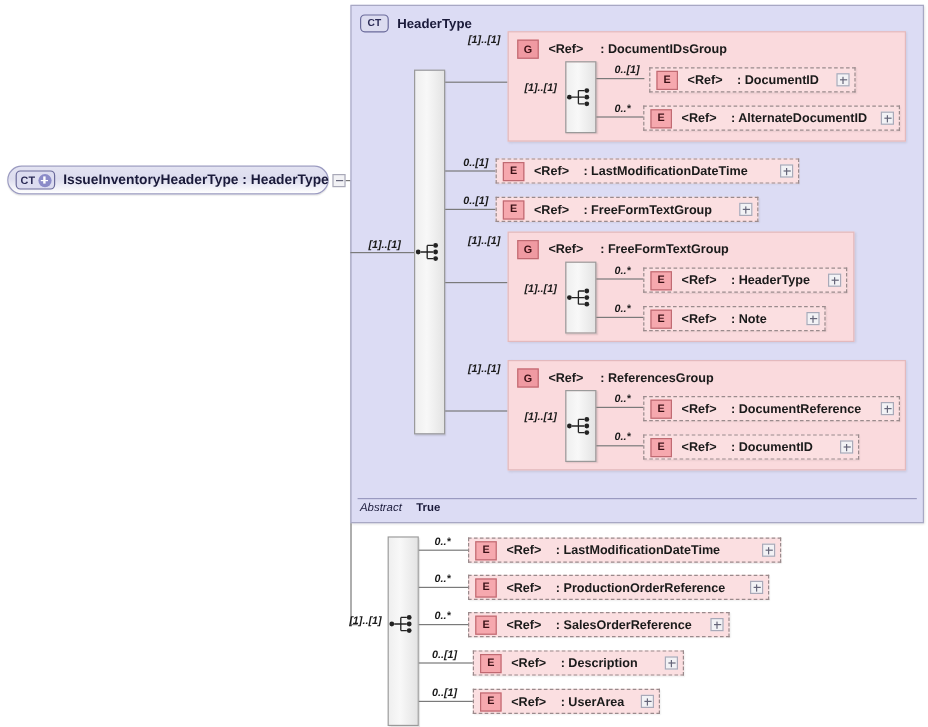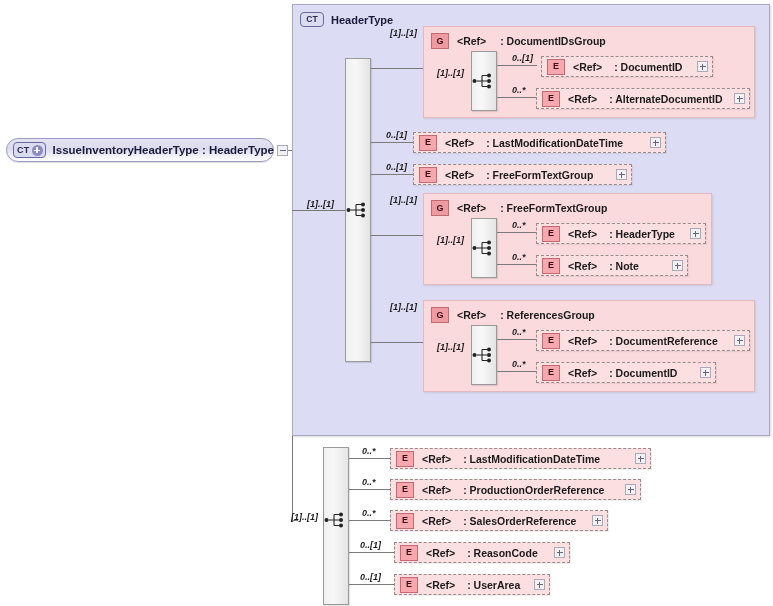--- a/index.html
+++ b/index.html
@@ -198,20 +198,24 @@
   </div>
   <div class="abs expander" style="left:277px;top:145px;"></div>
 
   <div class="abs ct-container">
     <div class="ct-header">
       <span class="badge-ct-plain">CT</span>
       <span class="ct-title">HeaderType</span>
     </div>
 
     <div class="ct-foot">
+      <div class="foot-row">
+        <span class="foot-key">Abstract</span>
+        <span class="foot-val">True</span>
+      </div>
     </div>
   </div>
 
   <div class="abs seq" style="left:345px;top:58px;width:26px;height:304px;"></div>
   <div class="abs card" style="left:307px;top:199px;">[1]..[1]</div>
   <div class="abs ln-h" style="left:292px;top:210px;width:53px;"></div>
   <svg class="seq-glyph" viewBox="0 0 24 18" style="left:346px;top:201px;">
     <circle cx="2.5" cy="9" r="2" fill="#222"></circle>
     <path d="M4.5 9 H10 M10 3.5 V14.5 M10 3.5 H15 M10 9 H15 M10 14.5 H15" stroke="#222" stroke-width="1.1" fill="none"></path>
     <circle cx="17" cy="3.5" r="2" fill="#222"></circle>
@@ -380,21 +384,21 @@
     <span class="badge-e">E</span>
     <span class="ref-text">&lt;Ref&gt;</span>
     <span class="type-text">: SalesOrderReference</span>
     <span class="expander plus"></span>
   </div>
 
   <div class="abs card" style="left:360px;top:540px;">0..[1]</div>
   <div class="abs elem" style="left:394px;top:542px;width:176px;height:21px;">
     <span class="badge-e">E</span>
     <span class="ref-text">&lt;Ref&gt;</span>
-    <span class="type-text">: ReasonCode</span>
+    <span class="type-text">: Description</span>
     <span class="expander plus"></span>
   </div>
 
   <div class="abs card" style="left:360px;top:572px;">0..[1]</div>
   <div class="abs elem" style="left:394px;top:574px;width:156px;height:21px;">
     <span class="badge-e">E</span>
     <span class="ref-text">&lt;Ref&gt;</span>
     <span class="type-text">: UserArea</span>
     <span class="expander plus"></span>
   </div>

